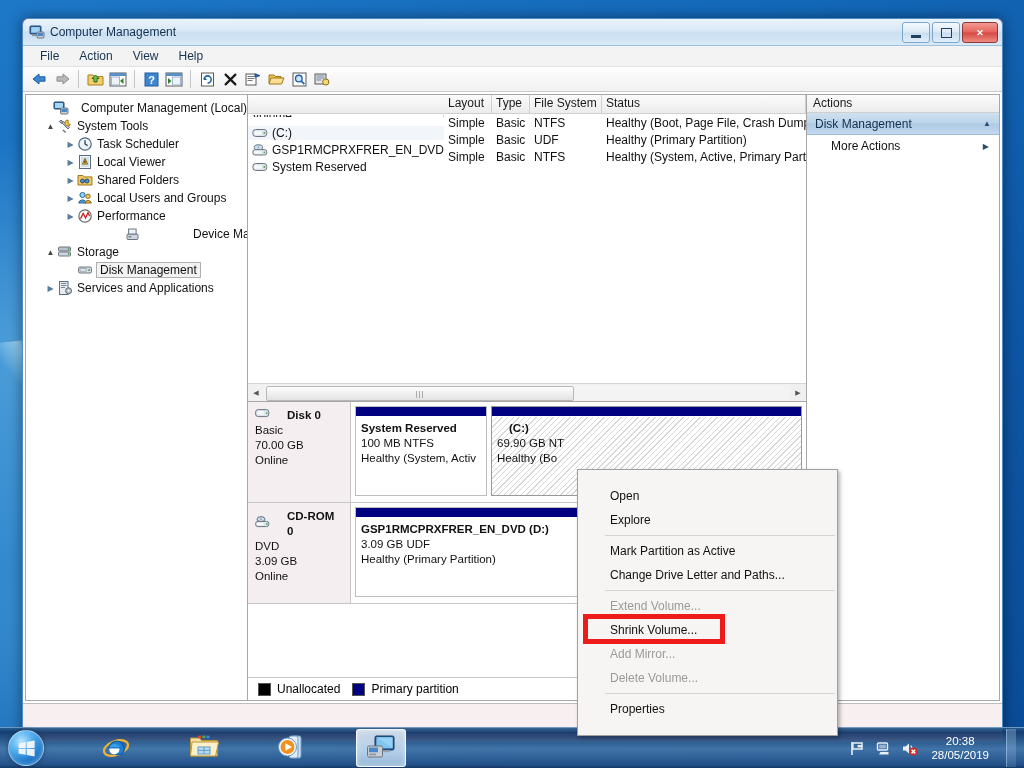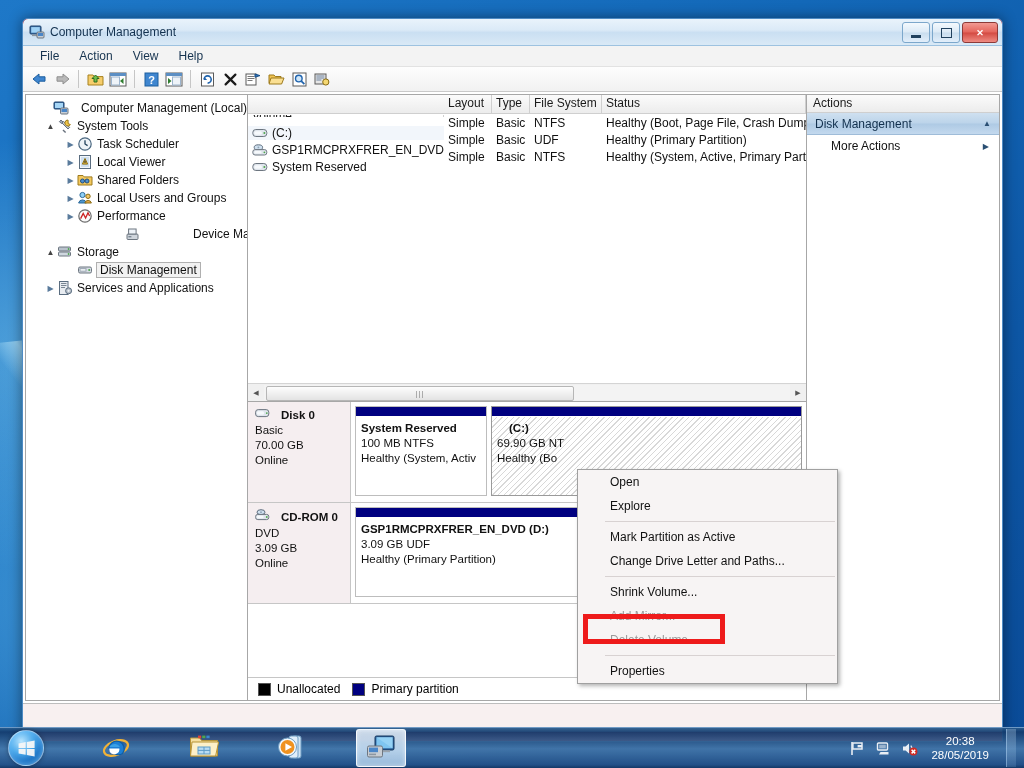--- a/index.html
+++ b/index.html
@@ -132,21 +132,21 @@
     background:linear-gradient(180deg,#fdfdfd,#e3e3e3);border:1px solid #b6b6b6;border-radius:2px;
     display:flex;align-items:center;justify-content:center;color:#8a8a8a;font-size:8px;letter-spacing:1px;}
 
   
   .gview{height:298px;border-top:1px solid #a7a7a7;background:#fff;overflow:hidden;position:relative;}
   .diskrow{display:flex;border-bottom:1px solid #c6c6c6;box-sizing:border-box;}
   .diskinfo{
     width:103px;flex:none;background:#f5eef0;border-right:1px solid #c6c6c6;
     padding:6px 7px;box-sizing:border-box;font-size:11.5px;color:#111;line-height:15px;
   }
-  .diskinfo .dname{font-weight:bold;display:flex;align-items:center;gap:11px;}
+  .diskinfo .dname{font-weight:bold;display:flex;align-items:center;gap:17px;}
   .diskarea{flex:1;padding:4px 4px 6px 4px;box-sizing:border-box;display:flex;gap:4px;min-width:0;background:#fff;}
   .part{border:1px solid #bdbdbd;box-sizing:border-box;background:#fff;display:flex;flex-direction:column;}
   .part .pbar{height:9px;background:#000080;border-bottom:1px solid #fff;}
   .part .pbody{flex:1;padding:4px 5px;font-size:11.5px;line-height:15px;color:#111;overflow:hidden;white-space:nowrap;}
   .part .pbody .pt{font-weight:bold;}
   .part.hatch .pbody{
     background-image:repeating-linear-gradient(135deg,#ffffff 0 3px,#d8d8d8 3px 4px);
   }
   .part.hatch{border:1px solid #9a9a9a;}
   .legend{
@@ -168,21 +168,21 @@
   .caret{font-size:8px;color:#2a4f73;}
 
   
   .statusbar{height:28px;background:#f8f0f0;border-top:1px solid #bdbdbd;}
 
   
   #ctxmenu{
     position:absolute;left:554px;top:450px;width:259px;
     background:#f7f4f4;border:1px solid #a0a0a0;
     box-shadow:2px 2px 4px rgba(0,0,0,.3);
-    padding:0 0;z-index:40;
+    padding:14px 0;z-index:40;
   }
   .cmi{height:24px;display:flex;align-items:center;padding-left:32px;font-size:12px;color:#111;position:relative;}
   .cmi.dis{color:#9a9a9a;}
   .cmsep{height:1px;background:#d8d2d2;margin:3px 2px 3px 2px;}
   .cm-gutter{position:absolute;left:0;top:0;bottom:0;width:27px;background:#f7f4f4;}
   #redbox{
     position:absolute;left:560px;top:595px;width:142px;height:30px;
     border:5px solid #ee1b1b;box-sizing:border-box;z-index:60;pointer-events:none;
   }
 
@@ -643,20 +643,21 @@
   <div class="statusbar"></div>
 
   <div id="ctxmenu">
     <div class="cm-gutter"></div>
     <div class="cmi">Open</div>
     <div class="cmi">Explore</div>
     <div class="cmsep"></div>
     <div class="cmi">Mark Partition as Active</div>
     <div class="cmi">Change Drive Letter and Paths...</div>
     <div class="cmsep"></div>
+    <div class="cmi dis">Extend Volume...</div>
     <div class="cmi">Shrink Volume...</div>
     <div class="cmi dis">Add Mirror...</div>
     <div class="cmi dis">Delete Volume...</div>
     <div class="cmsep"></div>
     <div class="cmi">Properties</div>
 
   </div>
 
   <div id="redbox"></div>
 

